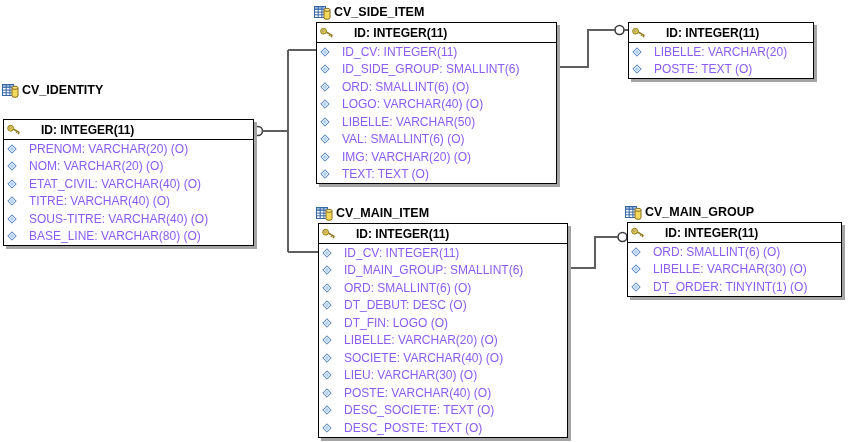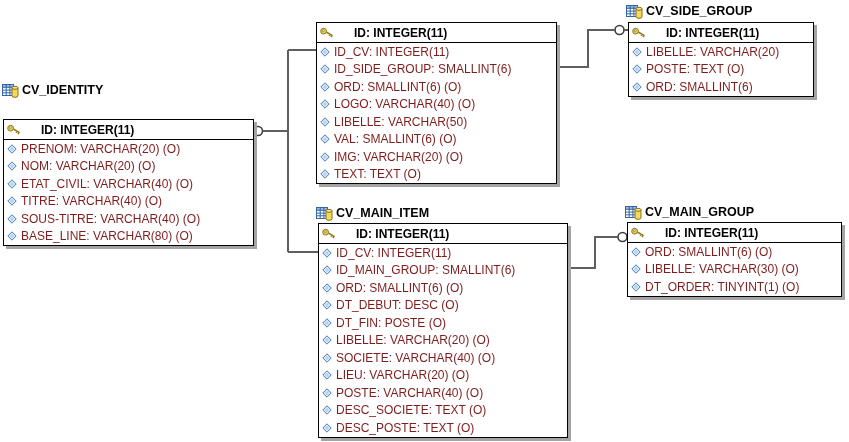--- a/index.html
+++ b/index.html
@@ -18,22 +18,22 @@
   .tbl-box {
     position:absolute; background:#ffffff; border:1px solid #000000;
     box-shadow:3px 3px 0 #a4a4a4;
   }
   .pk-row {
     display:flex; align-items:center; gap:20px; height:19px;
     border-bottom:1px solid #000000; font-weight:bold; font-size:12px;
     padding:0 4px 0 3px; white-space:nowrap;
   }
   .col-row {
-    display:flex; align-items:center; gap:4px; height:17.5px;
-    font-size:12px; padding:0 4px 0 3px; white-space:nowrap; color:#7f1d1d;
+    display:flex; align-items:center; gap:12px; height:17.5px;
+    font-size:12px; padding:0 4px 0 3px; white-space:nowrap; color:#8b5cf6;
   }
   .ic { flex:0 0 auto; }
   .defs-hidden { position:absolute; width:0; height:0; overflow:hidden; }
 </style>
 </head>
 <body>
 
 <svg class="defs-hidden" aria-hidden="true">
   <defs>
     <symbol id="sym-table" viewBox="0 0 17 15">
@@ -121,107 +121,101 @@
         <span>SOUS-TITRE: VARCHAR(40) (O)</span>
       </div>
     <div class="col-row">
         <svg class="ic" width="10" height="10">
           <use href="#sym-diamond"></use>
         </svg>
         <span>BASE_LINE: VARCHAR(80) (O)</span>
       </div>
   </div>
 
-  <div class="tbl-box" style="left:316px; top:22px; width:239px;">
-    <div class="pk-row">
-      <svg class="ic" width="14" height="12">
-          <use href="#sym-key"></use>
-        </svg>
-      <span>ID: INTEGER(11)</span>
-    </div>
-    <div class="col-row">
-        <svg class="ic" width="10" height="10">
-          <use href="#sym-diamond"></use>
-        </svg>
-        <span>ID_CV: INTEGER(11)</span>
-      </div>
-    <div class="col-row">
-        <svg class="ic" width="10" height="10">
-          <use href="#sym-diamond"></use>
-        </svg>
-        <span>ID_SIDE_GROUP: SMALLINT(6)</span>
-      </div>
-    <div class="col-row">
-        <svg class="ic" width="10" height="10">
-          <use href="#sym-diamond"></use>
-        </svg>
-        <span>ORD: SMALLINT(6) (O)</span>
-      </div>
-    <div class="col-row">
-        <svg class="ic" width="10" height="10">
-          <use href="#sym-diamond"></use>
-        </svg>
-        <span>LOGO: VARCHAR(40) (O)</span>
-      </div>
-    <div class="col-row">
-        <svg class="ic" width="10" height="10">
-          <use href="#sym-diamond"></use>
-        </svg>
-        <span>LIBELLE: VARCHAR(50)</span>
-      </div>
-    <div class="col-row">
-        <svg class="ic" width="10" height="10">
-          <use href="#sym-diamond"></use>
-        </svg>
-        <span>VAL: SMALLINT(6) (O)</span>
-      </div>
-    <div class="col-row">
-        <svg class="ic" width="10" height="10">
-          <use href="#sym-diamond"></use>
-        </svg>
-        <span>IMG: VARCHAR(20) (O)</span>
-      </div>
-    <div class="col-row">
-        <svg class="ic" width="10" height="10">
-          <use href="#sym-diamond"></use>
-        </svg>
-        <span>TEXT: TEXT (O)</span>
-      </div>
-  </div>
-
-  <div class="tbl-title" style="left:626px; top:3px;">
+  <div class="tbl-title" style="left:314px; top:4px;">
     <svg class="ic" width="17" height="15">
         <use href="#sym-table"></use>
       </svg>
-    <span>CV_SIDE_GROUP</span>
-  </div>
+    <span>CV_SIDE_ITEM</span>
+  </div>
+  <div class="tbl-box" style="left:316px; top:22px; width:239px;">
+    <div class="pk-row">
+      <svg class="ic" width="14" height="12">
+          <use href="#sym-key"></use>
+        </svg>
+      <span>ID: INTEGER(11)</span>
+    </div>
+    <div class="col-row">
+        <svg class="ic" width="10" height="10">
+          <use href="#sym-diamond"></use>
+        </svg>
+        <span>ID_CV: INTEGER(11)</span>
+      </div>
+    <div class="col-row">
+        <svg class="ic" width="10" height="10">
+          <use href="#sym-diamond"></use>
+        </svg>
+        <span>ID_SIDE_GROUP: SMALLINT(6)</span>
+      </div>
+    <div class="col-row">
+        <svg class="ic" width="10" height="10">
+          <use href="#sym-diamond"></use>
+        </svg>
+        <span>ORD: SMALLINT(6) (O)</span>
+      </div>
+    <div class="col-row">
+        <svg class="ic" width="10" height="10">
+          <use href="#sym-diamond"></use>
+        </svg>
+        <span>LOGO: VARCHAR(40) (O)</span>
+      </div>
+    <div class="col-row">
+        <svg class="ic" width="10" height="10">
+          <use href="#sym-diamond"></use>
+        </svg>
+        <span>LIBELLE: VARCHAR(50)</span>
+      </div>
+    <div class="col-row">
+        <svg class="ic" width="10" height="10">
+          <use href="#sym-diamond"></use>
+        </svg>
+        <span>VAL: SMALLINT(6) (O)</span>
+      </div>
+    <div class="col-row">
+        <svg class="ic" width="10" height="10">
+          <use href="#sym-diamond"></use>
+        </svg>
+        <span>IMG: VARCHAR(20) (O)</span>
+      </div>
+    <div class="col-row">
+        <svg class="ic" width="10" height="10">
+          <use href="#sym-diamond"></use>
+        </svg>
+        <span>TEXT: TEXT (O)</span>
+      </div>
+  </div>
+
   <div class="tbl-box" style="left:628px; top:22px; width:184px;">
     <div class="pk-row">
       <svg class="ic" width="14" height="12">
           <use href="#sym-key"></use>
         </svg>
       <span>ID: INTEGER(11)</span>
     </div>
     <div class="col-row">
         <svg class="ic" width="10" height="10">
           <use href="#sym-diamond"></use>
         </svg>
         <span>LIBELLE: VARCHAR(20)</span>
       </div>
     <div class="col-row">
         <svg class="ic" width="10" height="10">
           <use href="#sym-diamond"></use>
         </svg>
         <span>POSTE: TEXT (O)</span>
-      </div>
-    <div class="col-row">
-        <svg class="ic" width="10" height="10">
-          <use href="#sym-diamond"></use>
-        </svg>
-        <span>ORD: SMALLINT(6)</span>
       </div>
   </div>
 
   <div class="tbl-title" style="left:316px; top:205px;text-align:right;">
     <svg class="ic" width="17" height="15">
         <use href="#sym-table"></use>
       </svg>
     <span>CV_MAIN_ITEM</span>
   </div>
   <div class="tbl-box" style="left:318px; top:223px; width:248px;">
@@ -252,39 +246,39 @@
     <div class="col-row">
         <svg class="ic" width="10" height="10">
           <use href="#sym-diamond"></use>
         </svg>
         <span>DT_DEBUT: DESC (O)</span>
       </div>
     <div class="col-row">
         <svg class="ic" width="10" height="10">
           <use href="#sym-diamond"></use>
         </svg>
-        <span>DT_FIN: POSTE (O)</span>
+        <span>DT_FIN: LOGO (O)</span>
       </div>
     <div class="col-row">
         <svg class="ic" width="10" height="10">
           <use href="#sym-diamond"></use>
         </svg>
         <span>LIBELLE: VARCHAR(20) (O)</span>
       </div>
     <div class="col-row">
         <svg class="ic" width="10" height="10">
           <use href="#sym-diamond"></use>
         </svg>
         <span>SOCIETE: VARCHAR(40) (O)</span>
       </div>
     <div class="col-row">
         <svg class="ic" width="10" height="10">
           <use href="#sym-diamond"></use>
         </svg>
-        <span>LIEU: VARCHAR(20) (O)</span>
+        <span>LIEU: VARCHAR(30) (O)</span>
       </div>
     <div class="col-row">
         <svg class="ic" width="10" height="10">
           <use href="#sym-diamond"></use>
         </svg>
         <span>POSTE: VARCHAR(40) (O)</span>
       </div>
     <div class="col-row">
         <svg class="ic" width="10" height="10">
           <use href="#sym-diamond"></use>

